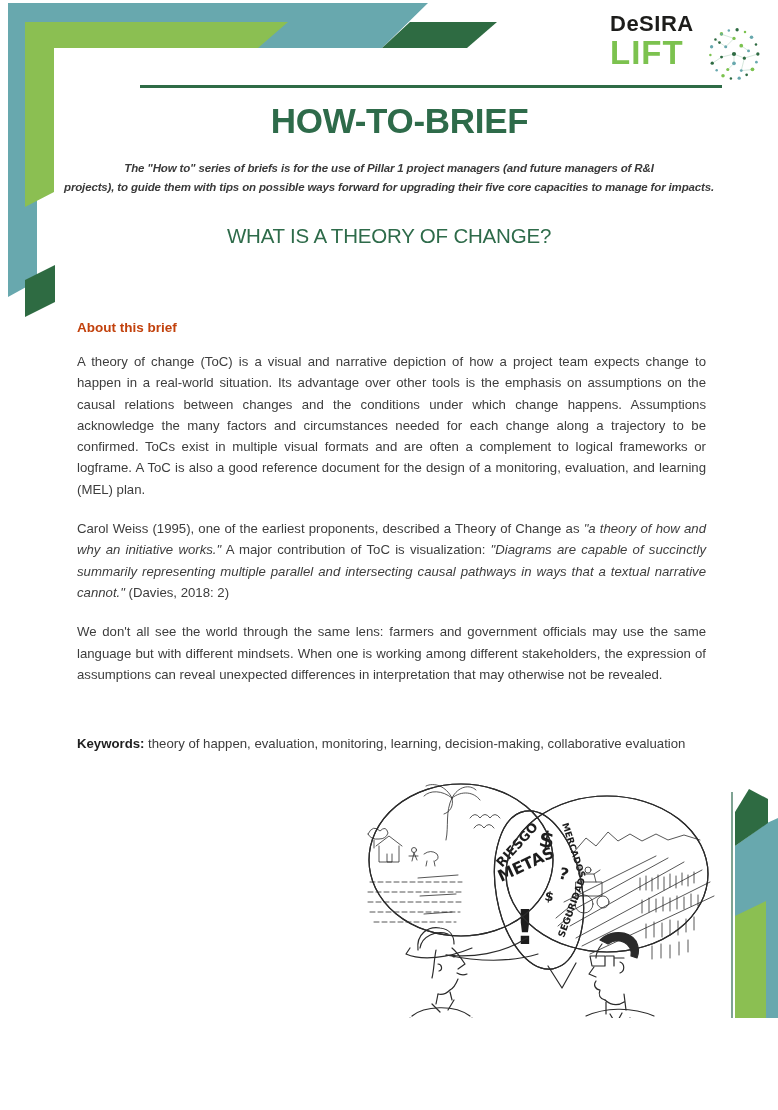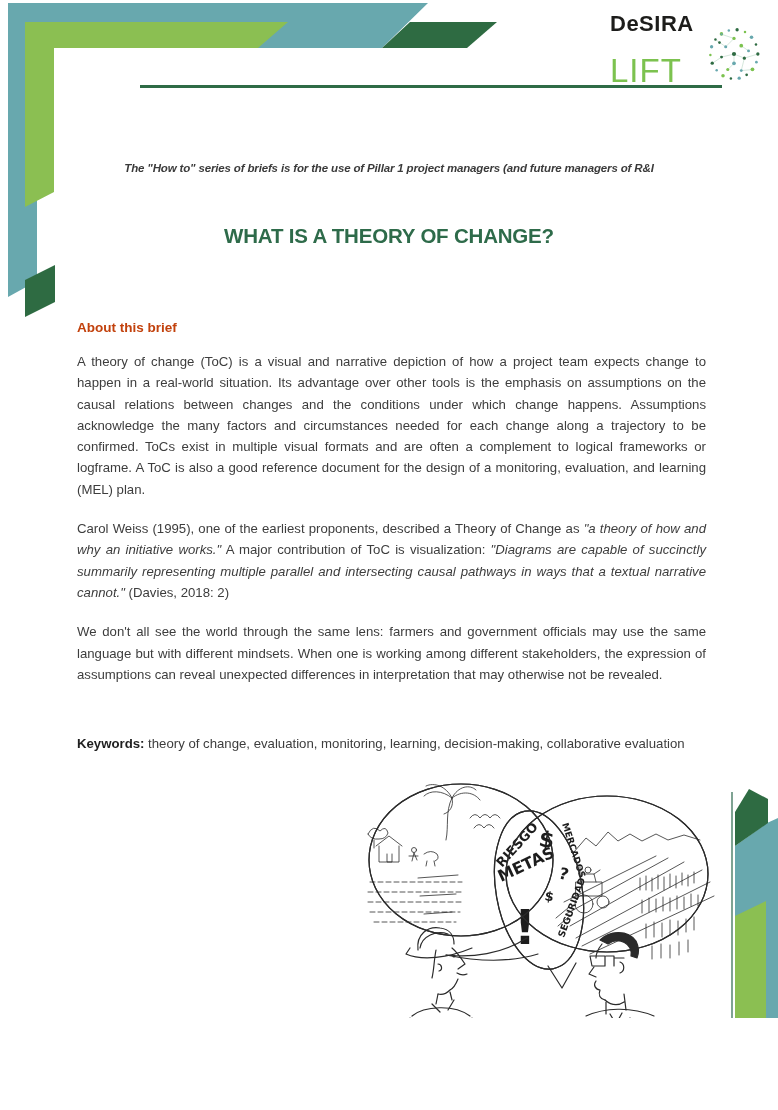--- a/index.html
+++ b/index.html
@@ -17,29 +17,29 @@
   #d-lg-col{background:#8bbf52;clip-path:polygon(735px 916px,766px 901px,766px 1084px,735px 1084px);}
   #d-lg-band{background:#8bbf52;clip-path:polygon(527px 1059px,768px 1059px,768px 1084px,495px 1084px);}
   #d-dg-br{background:#2e6b42;clip-path:polygon(735px 812px,749px 789px,768px 799px,768px 823px,735px 846px);}
   #d-dg-bl{background:#2e6b42;clip-path:polygon(362px 1060px,419px 1060px,383px 1086px,325px 1086px);}
   #edge-line{position:absolute;left:731px;top:792px;width:2px;height:265px;background:#7fa393;}
   #footer-rule{position:absolute;left:77px;top:1057px;width:660px;height:3px;background:#2e6b46;}
   #header-rule{position:absolute;left:140px;top:85px;width:582px;height:3px;background:#2e6b46;}
 
   .logo{position:absolute;left:610px;top:13px;width:168px;height:78px;}
   .logo .brand-top{font-size:22px;font-weight:bold;color:#1d1d1b;letter-spacing:.5px;line-height:1;}
-  .logo .brand-bottom{font-size:33px;font-weight:normal;color:#7cc24f;letter-spacing:1px;line-height:.95;margin-top:20px;}
+  .logo .brand-bottom{font-size:33px;font-weight:bold;color:#7cc24f;letter-spacing:1px;line-height:.95;margin-top:2px;}
   .logo svg{position:absolute;left:97px;top:13px;}
 
   .h1{position:absolute;left:77px;top:101px;width:645px;text-align:center;
       font-size:35px;font-weight:bold;color:#2e6b4a;letter-spacing:-.3px;}
   .intro{position:absolute;left:40px;top:159px;width:698px;text-align:center;
       font-size:11.5px;font-style:italic;font-weight:bold;color:#3a3a3a;line-height:1.65;letter-spacing:-.15px;}
   .h2{position:absolute;left:40px;top:224px;width:698px;text-align:center;
-      font-size:20.5px;font-weight:bold;color:#2e6b4a;letter-spacing:-.2px;}
+      font-size:20.5px;font-weight:normal;color:#2e6b4a;letter-spacing:-.2px;}
   .h3{position:absolute;left:40px;top:251px;width:698px;text-align:center;
       font-size:14px;font-weight:bold;color:#2b7a5b;letter-spacing:-.2px;}
   .about{position:absolute;left:77px;top:320px;width:645px;
       font-size:13.5px;font-weight:bold;color:#c2410c;}
   .bodytext{position:absolute;left:77px;top:351px;width:645px;
       font-size:13.2px;line-height:21.3px;color:#3d3d3d;text-align:justify;}
   .bodytext p{margin:0 16px 18px 0;}
   .keywords{position:absolute;left:77px;top:720px;width:645px;
       font-size:13.2px;line-height:21.3px;color:#3d3d3d;}
   .keywords strong{color:#1f1f1f;text-align:right;}
@@ -118,37 +118,39 @@
         <circle cx="26" cy="12" r="1.6" fill="#7cc24f"></circle>
           <circle cx="40" cy="24" r="1.4" fill="#68a8ae"></circle>
         <circle cx="12" cy="16" r="1.3" fill="#2e6b42"></circle>
           <circle cx="14" cy="8" r="1.1" fill="#68a8ae"></circle>
       </g>
     </svg>
   </div>
 
   <div id="header-rule"></div>
 
+  <div class="h1">HOW-TO-BRIEF</div>
 
   <div class="intro">
     <span>The "How to" series of briefs is for the use of Pillar 1 project managers (and future managers of R&amp;I</span><br>
+    <span>projects), to guide them with tips on possible ways forward for upgrading their five core capacities to manage for impacts.</span>
   </div>
 
   <div class="h2">WHAT IS A THEORY OF CHANGE?</div>
 
   <div class="about">About this brief</div>
 
   <div class="bodytext">
       <p><span>A theory of change (ToC) is a visual and narrative depiction of how a project team expects change to happen in a real-world situation. Its advantage over other tools is the emphasis on assumptions on the causal relations between changes and the conditions under which change happens. Assumptions acknowledge the many factors and circumstances needed for each change along a trajectory to be confirmed. ToCs exist in multiple visual formats and are often a complement to logical frameworks or logframe. A ToC is also a good reference document for the design of a monitoring, evaluation, and learning (MEL) plan.</span></p>
       <p><span>Carol Weiss (1995), one of the earliest proponents, described a Theory of Change as </span><em>"a theory of how and why an initiative works."</em><span> A major contribution of ToC is visualization: </span><em>"Diagrams are capable of succinctly summarily representing multiple parallel and intersecting causal pathways in ways that a textual narrative cannot."</em><span> (Davies, 2018: 2)</span></p>
       <p><span>We don't all see the world through the same lens: farmers and government officials may use the same language but with different mindsets. When one is working among different stakeholders, the expression of assumptions can reveal unexpected differences in interpretation that may otherwise not be revealed.</span></p>
     </div>
 
   <p class="keywords">
-    <strong>Keywords:</strong><span> theory of change, evaluation, monitoring, learning, decision-making, collaborative evaluation</span>
+    <strong>Keywords:</strong><span> theory of happen, evaluation, monitoring, learning, decision-making, collaborative evaluation</span>
   </p>
 
   <div class="illustration">
     <svg viewBox="0 0 376 285">
 
       <ellipse cx="99" cy="82" rx="92" ry="76" fill="#ffffff" class="sketch"></ellipse>
 
       <g class="sketch-thin">
         <path d="M84,62 C87,48 83,34 90,20"></path>
         <path d="M90,20 C80,12 68,12 62,18 M90,20 C84,8 72,4 64,8 M90,20 C96,8 108,6 114,12 M90,20 C100,12 112,14 118,22 M90,20 C92,28 88,34 82,36"></path>

